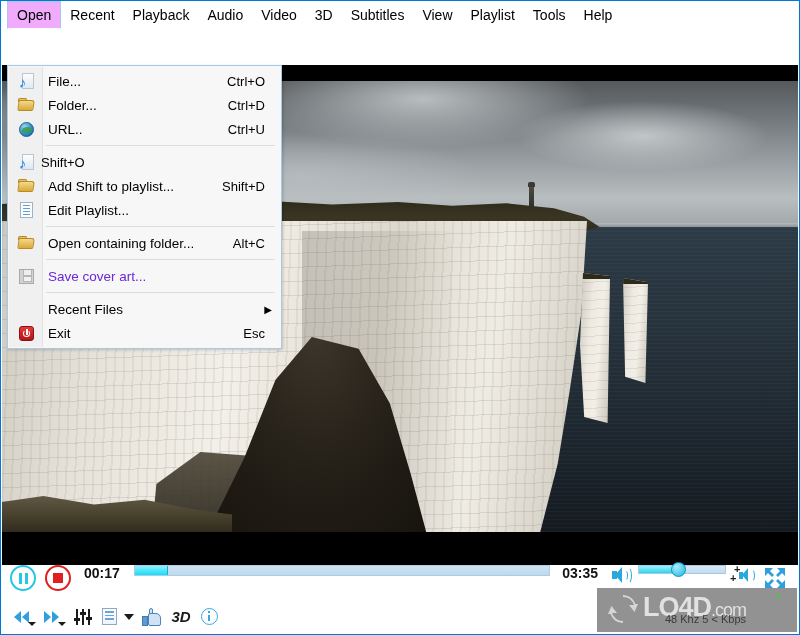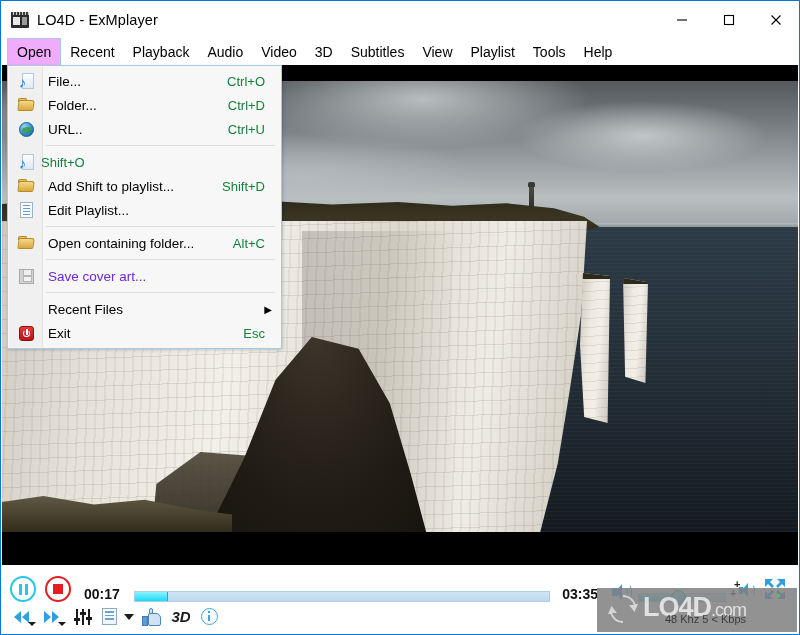--- a/index.html
+++ b/index.html
@@ -134,21 +134,21 @@
     z-index: 2;
   }
   .dd-item.disabled .dd-label { color: #6d28d9; }
   .dd-icon {
     width: 29px;
     flex: 0 0 29px;
     display: flex; align-items: center; justify-content: center;
     position: relative;
   }
   .dd-label { flex: 1 1 auto; padding-left: 7px; white-space: nowrap; }
-  .dd-accel { color: #15803d; font-size: 13px; padding-right: 16px; white-space: nowrap; }
+  .dd-accel { color: #000000; font-size: 13px; padding-right: 16px; white-space: nowrap; }
   .dd-arrow { padding-right: 9px; font-size: 10px; color: #000; }
   .dd-sep {
     position: relative;
     height: 1px;
     background: #dcdcdc;
     margin: 4px 6px 4px 38px;
     z-index: 2;
   }
 
   
@@ -379,21 +379,21 @@
     left: 1px; right: 1px;
     top: 564px;
     bottom: 1px;
     background: #ffffff;
     box-sizing: border-box;
   }
   .row1 {
     position: relative;
     height: 37px;
     display: flex;
-    align-items: flex-end;
+    align-items: flex-start;
     padding-left: 8px;
     box-sizing: border-box;
   }
   .rnd-btn {
     width: 26px; height: 26px;
     border-radius: 50%;
     display: flex; align-items: center; justify-content: center;
     box-sizing: border-box;
     flex: 0 0 auto;
   }
@@ -612,45 +612,20 @@
   .green-dot {
     position: absolute; right: 18px; bottom: 36px;
     width: 3px; height: 3px; background: #37d637; z-index: 62;
   }
 </style>
 </head>
 <body>
 
 <div id="app">
 
-  <div class="titlebar">
-    <div class="title-icon">
-      <div class="film"></div>
-      <div class="strip"></div>
-    </div>
-    <div class="title-text">LO4D - ExMplayer</div>
-    <div class="win-buttons">
-      <div class="win-btn">
-        <svg width="12" height="12" viewBox="0 0 12 12">
-            <line x1="1" y1="6" x2="11" y2="6" stroke="#000" stroke-width="1.1"></line>
-          </svg>
-      </div>
-      <div class="win-btn">
-        <svg width="12" height="12" viewBox="0 0 12 12">
-            <rect x="1.5" y="1.5" width="9" height="9" fill="none" stroke="#000" stroke-width="1.1"></rect>
-          </svg>
-      </div>
-      <div class="win-btn">
-        <svg width="12" height="12" viewBox="0 0 12 12">
-            <line x1="1.5" y1="1.5" x2="10.5" y2="10.5" stroke="#000" stroke-width="1.1"></line>
-            <line x1="10.5" y1="1.5" x2="1.5" y2="10.5" stroke="#000" stroke-width="1.1"></line>
-          </svg>
-      </div>
-    </div>
-  </div>
 
   <div class="menubar">
     <div class="menu-item active">
         <span>Open</span>
       </div>
     <div class="menu-item">
         <span>Recent</span>
       </div>
     <div class="menu-item">
         <span>Playback</span>

